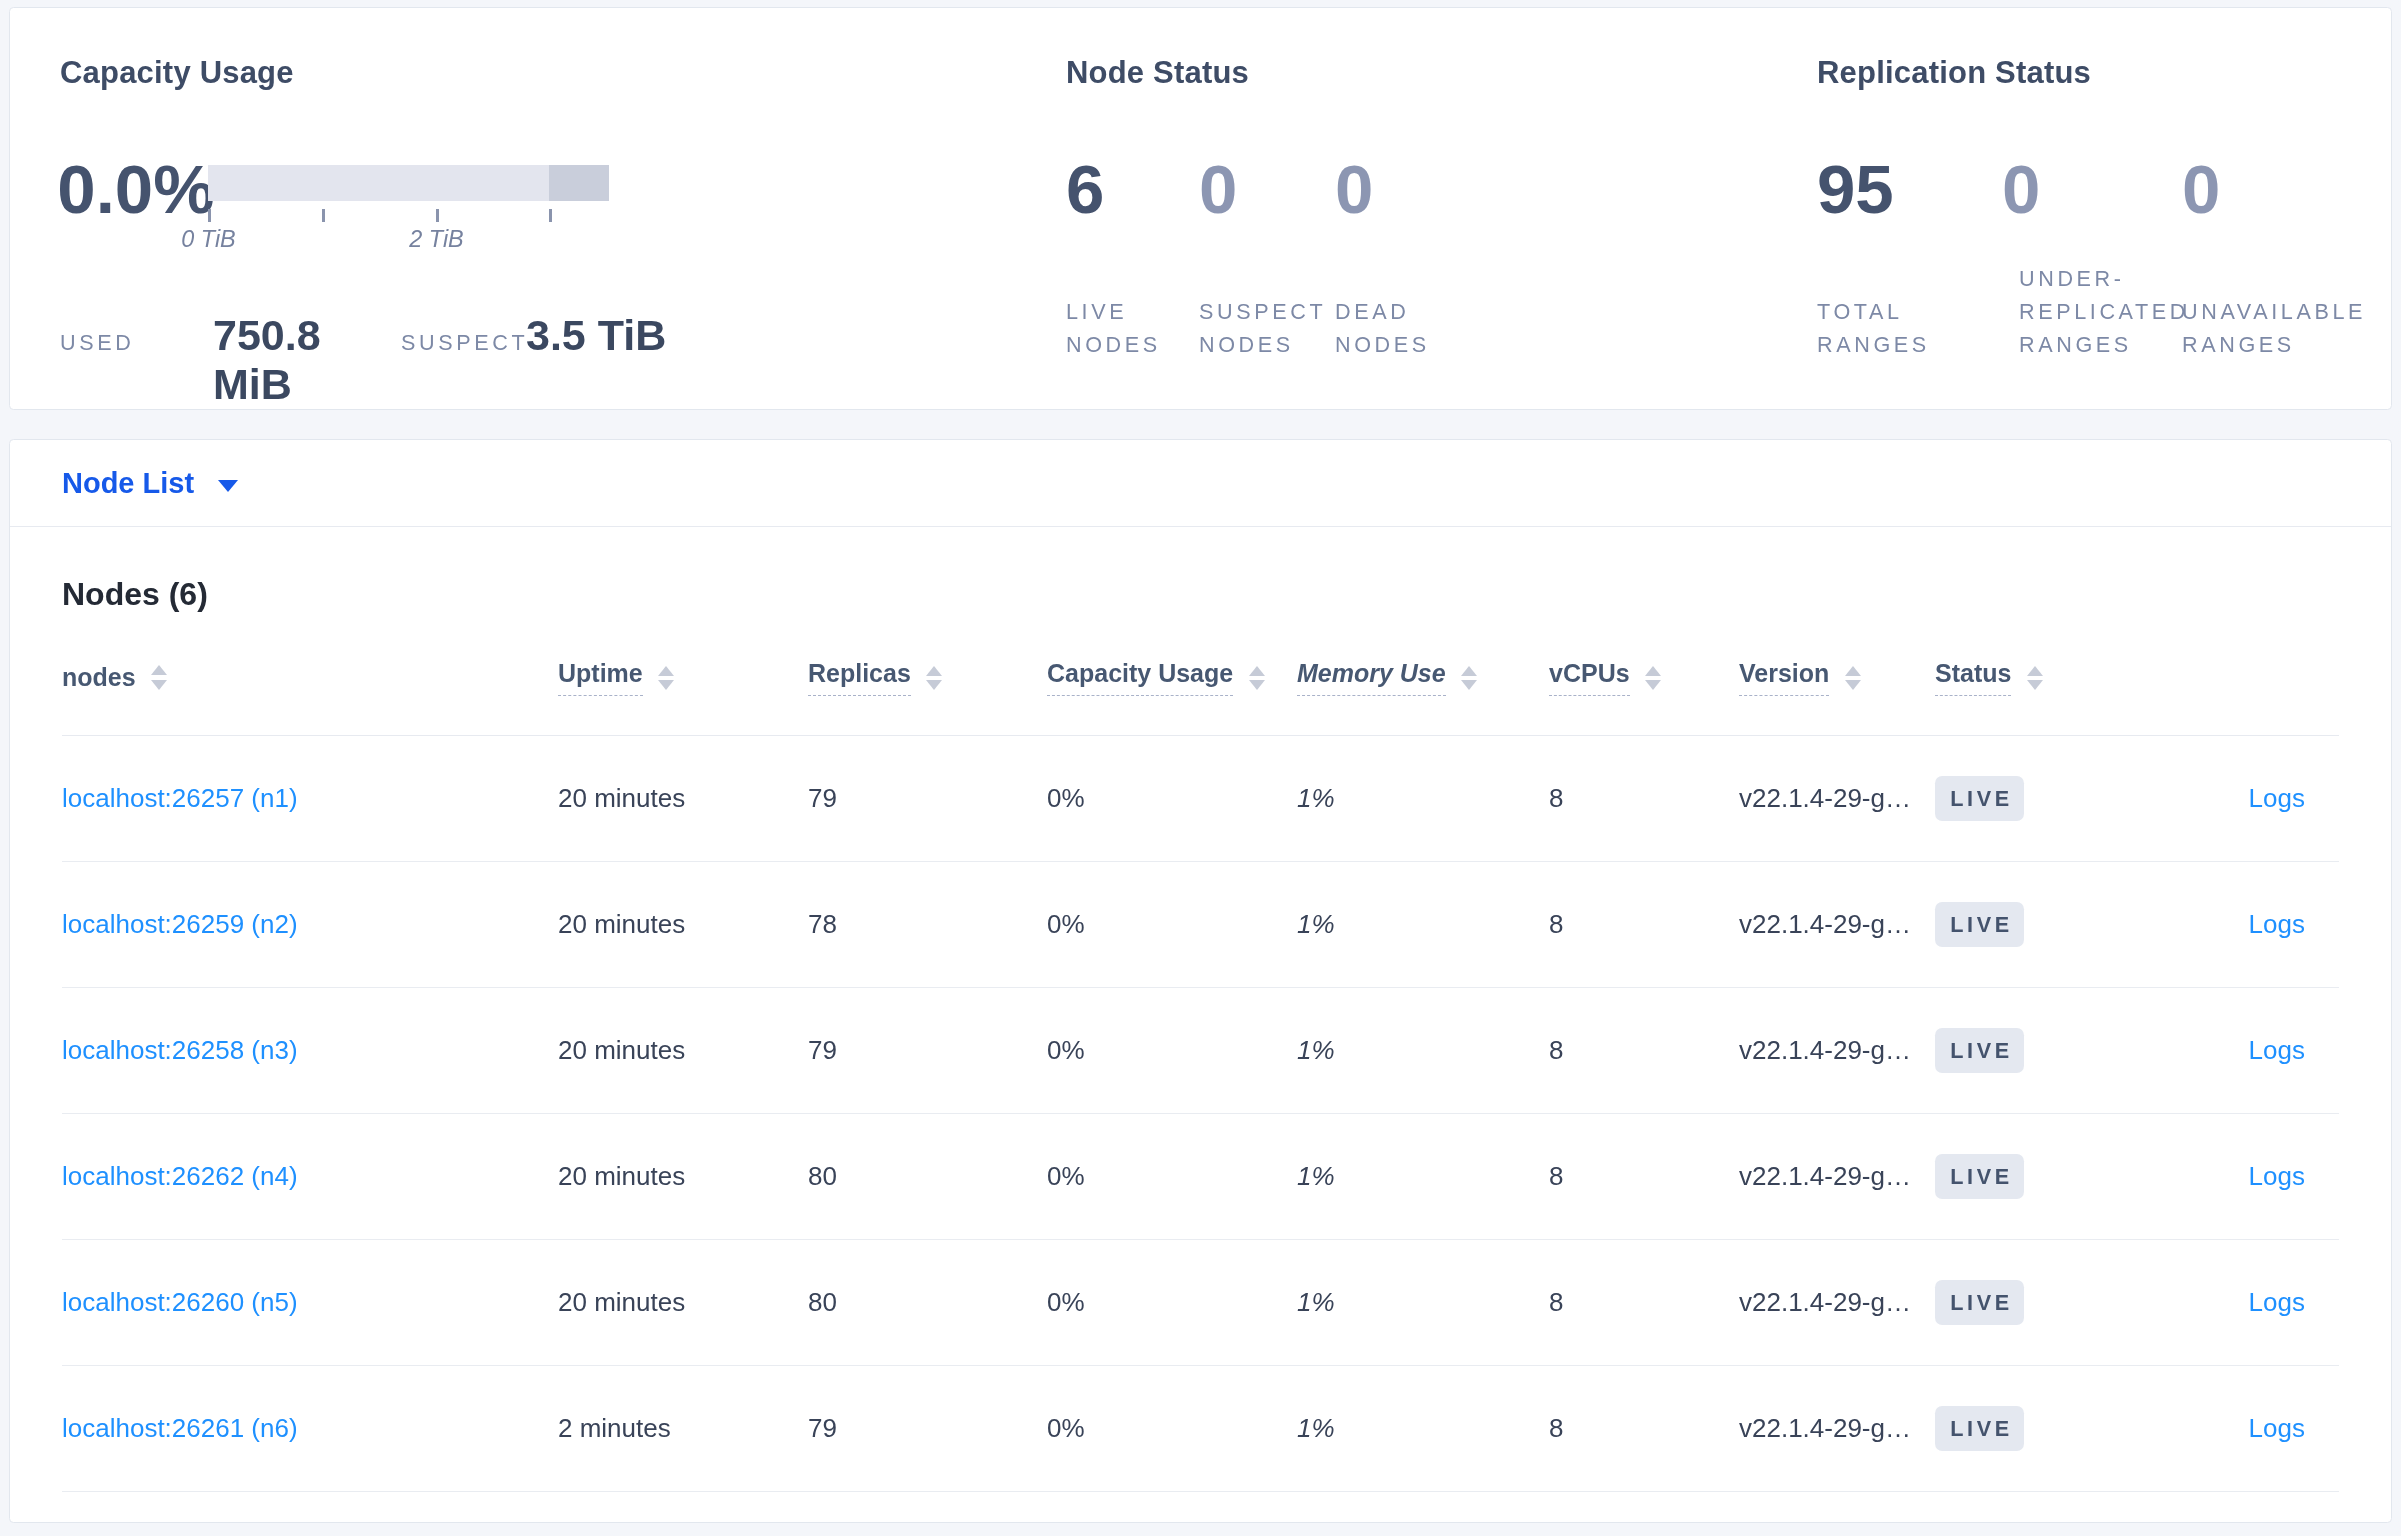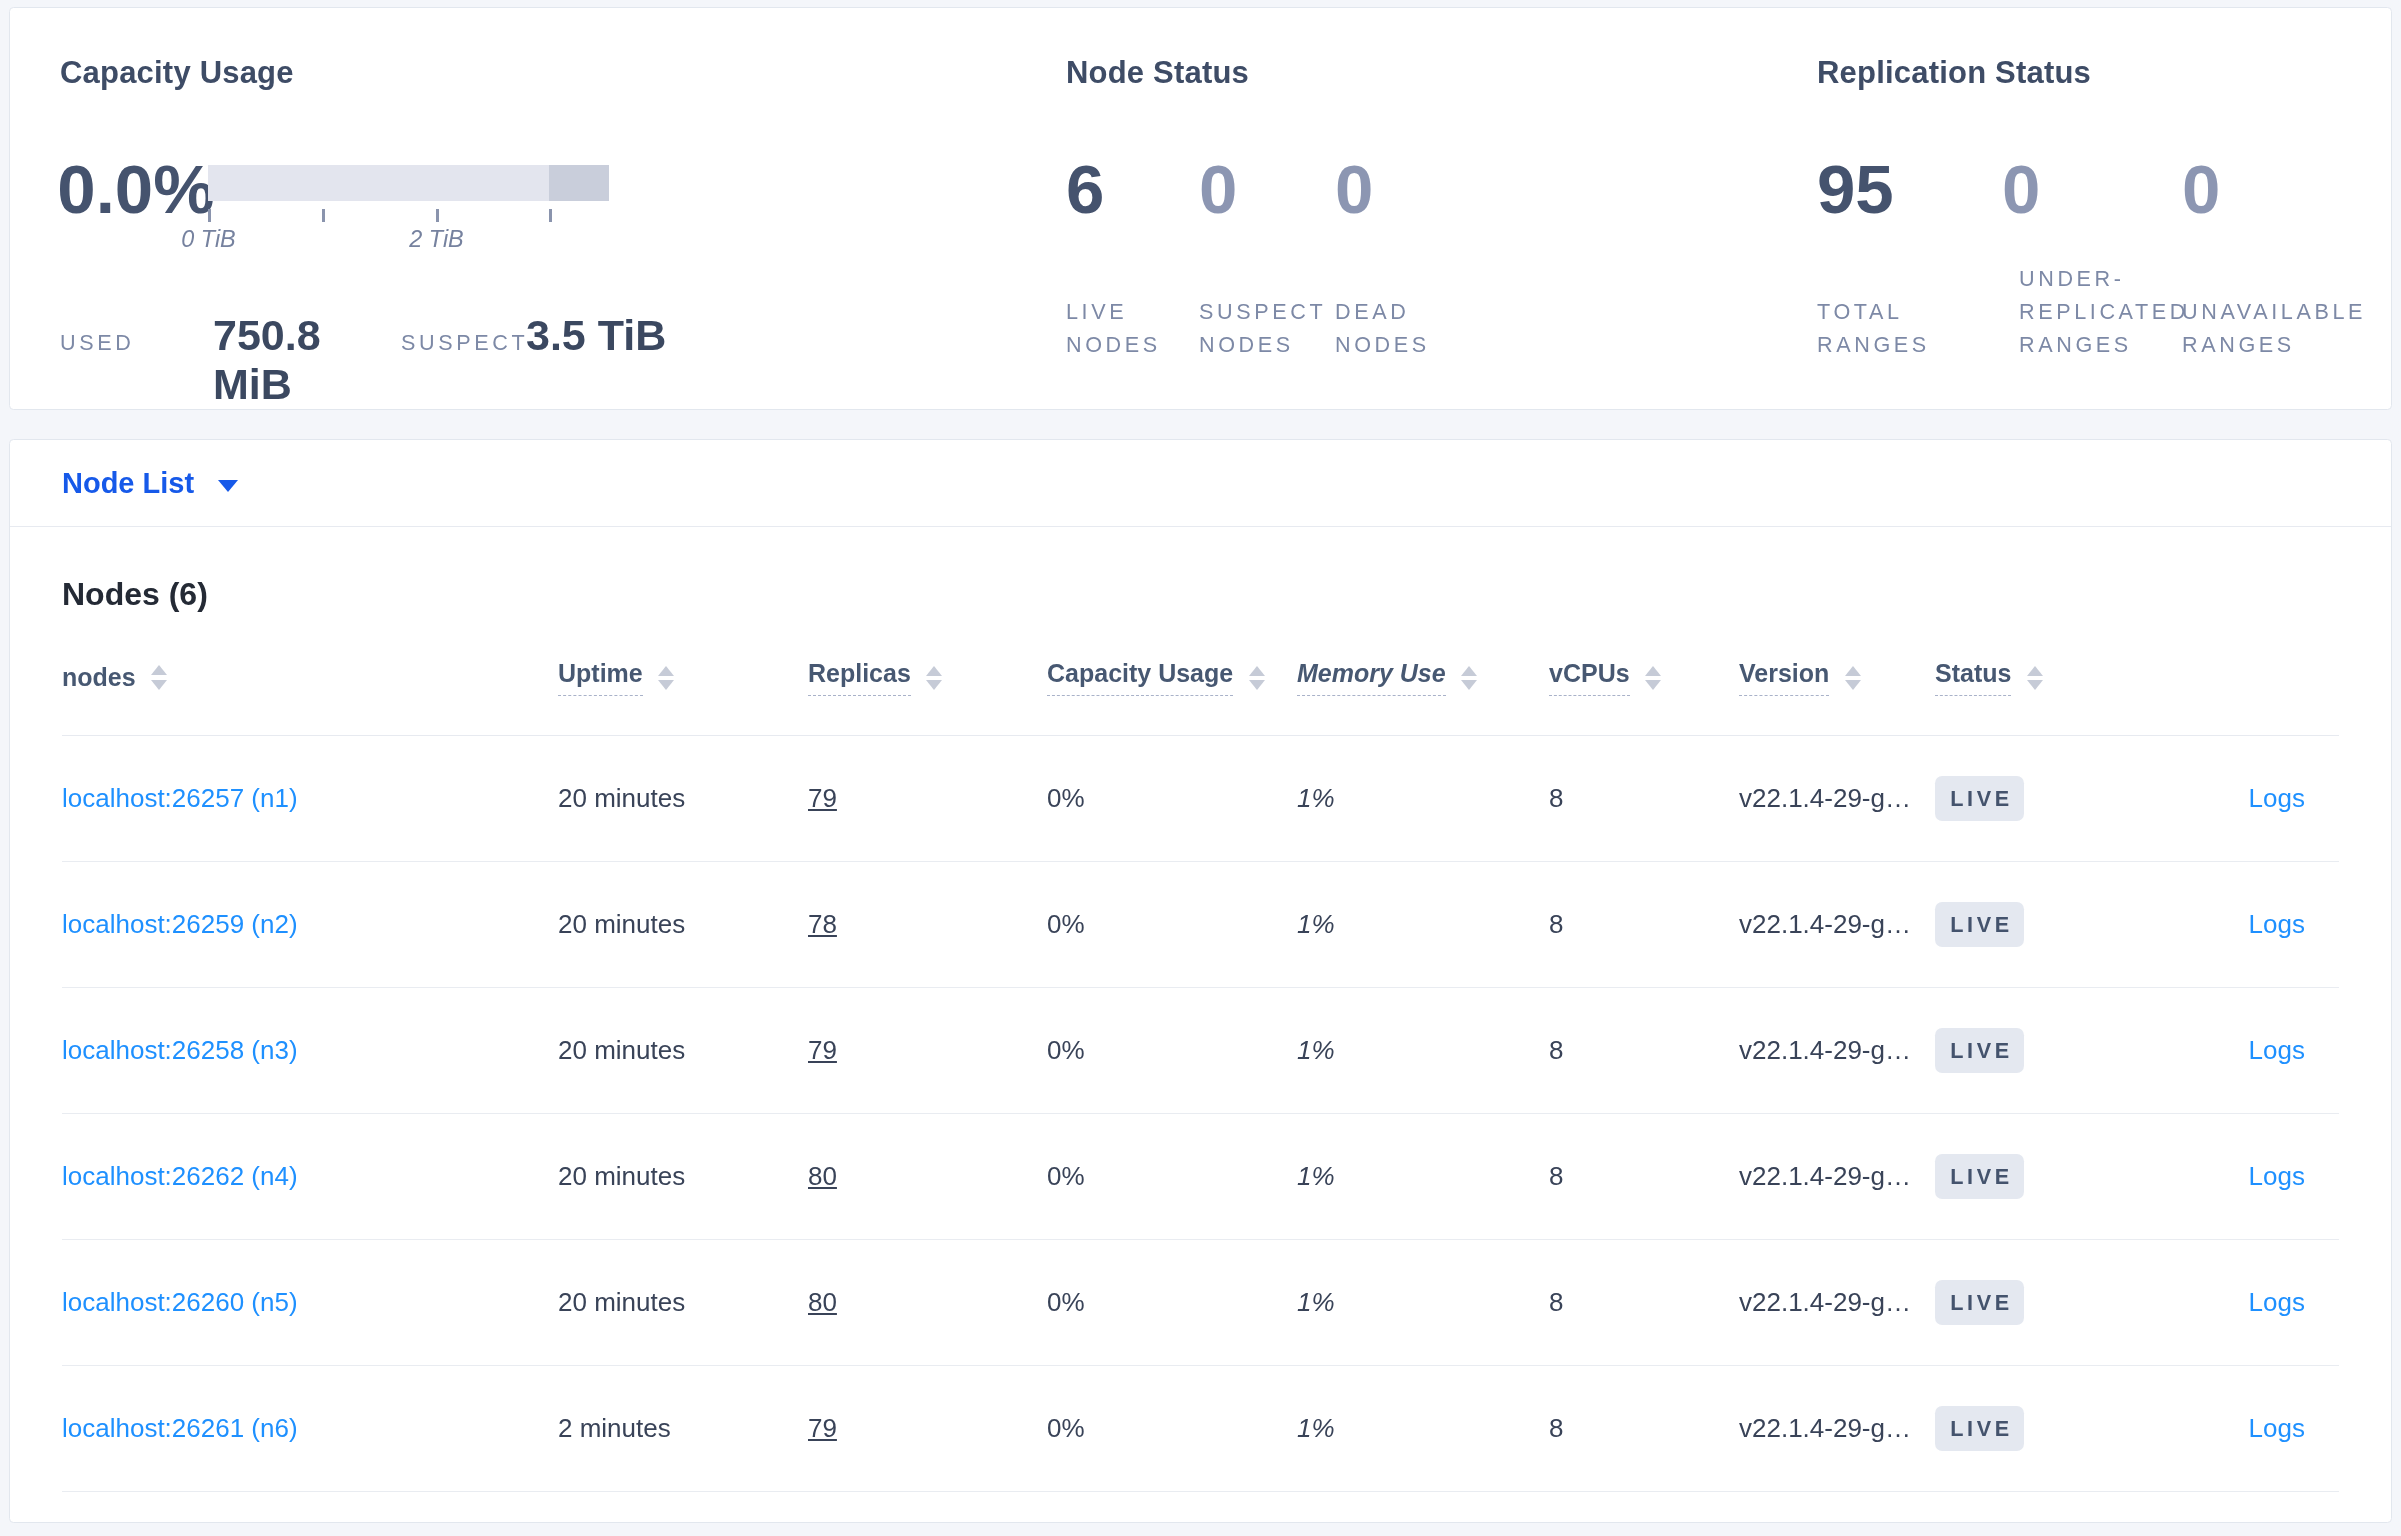--- a/index.html
+++ b/index.html
@@ -108,21 +108,21 @@
     border-left:8px solid transparent; border-right:8px solid transparent;
     border-top:10px solid #c6cbd7;
   }
   .tr {
     height:126px; display:flex; align-items:center;
     border-bottom:1.8px solid #e9ecf1;
     font-size:26px; color:#394358;
   }
   .col-nodes    { width:496px; }
   .col-uptime   { width:250px; }
-  .col-replicas { width:239px;text-decoration:underline; }
+  .col-replicas { width:239px; }
   .col-capacity { width:250px; }
   .col-memory   { width:252px;font-style:italic; }
   .col-vcpus    { width:190px; }
   .col-version  { width:196px; }
   .col-status   { width:254px; }
   .col-logs     { flex:1; text-align:right; padding-right:34px; }
   a.node-link, a.logs-link {
     color:#1e90ff; text-decoration:none; cursor:pointer; font-size:26px;
   }
   .badge {

